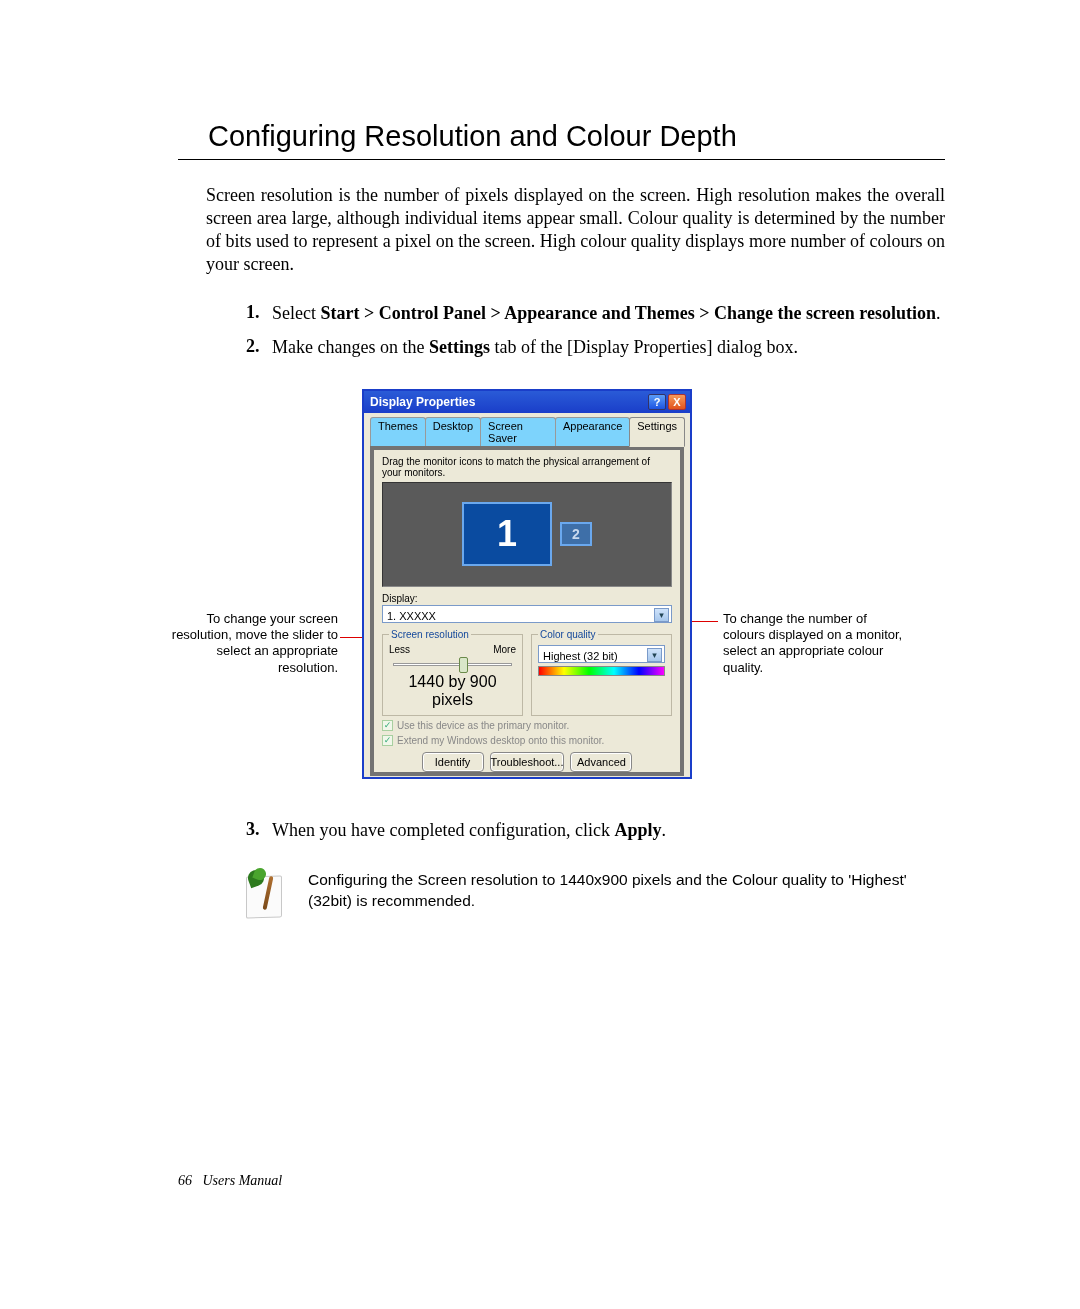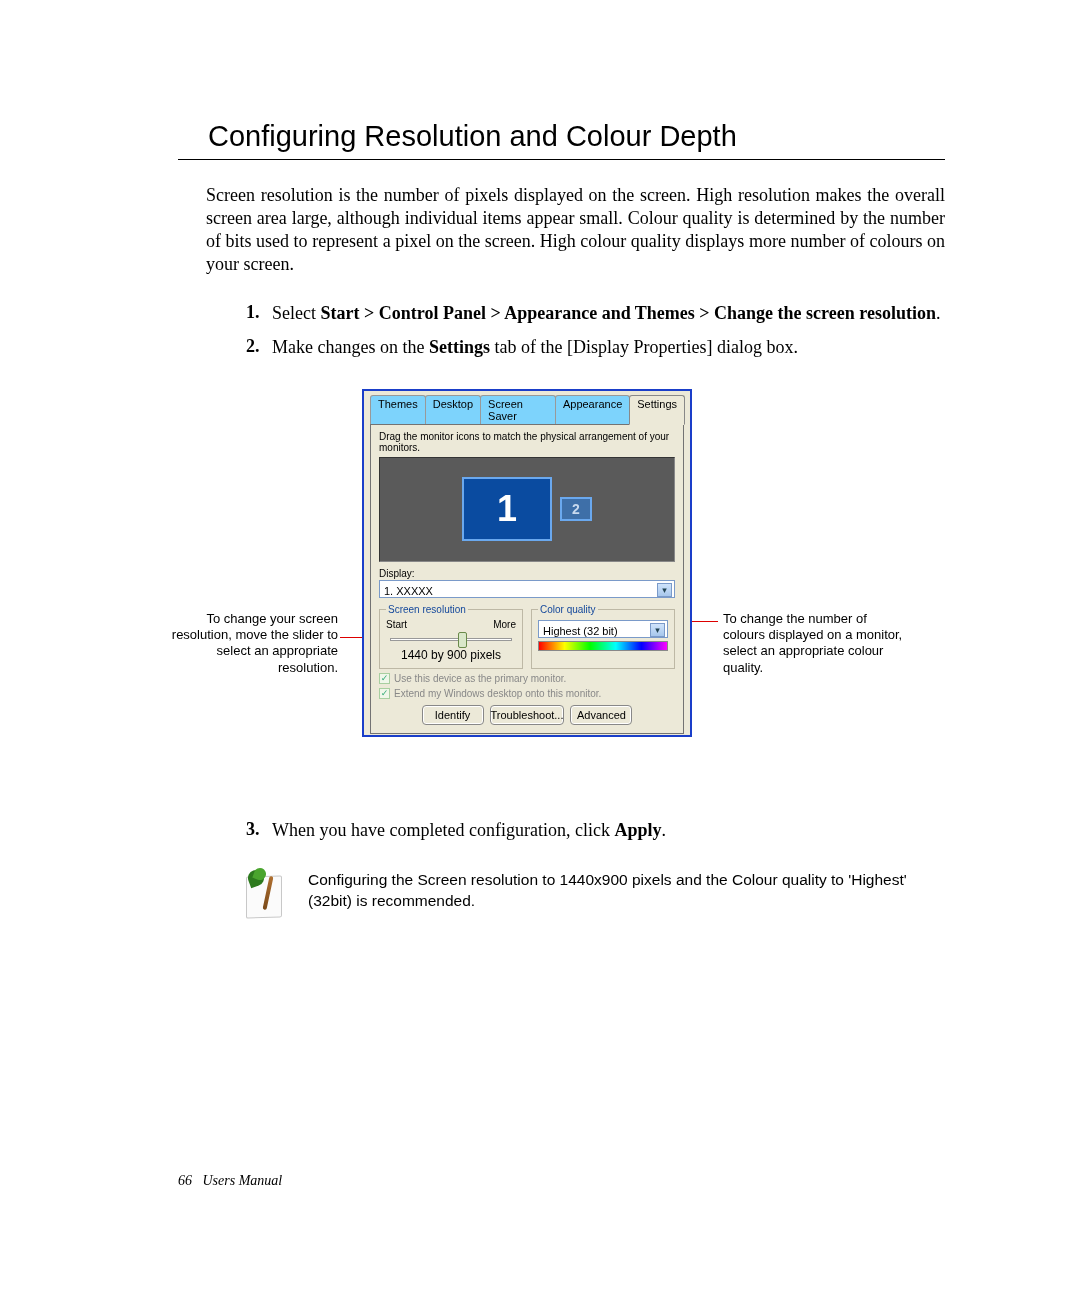--- a/index.html
+++ b/index.html
@@ -146,22 +146,22 @@
   }
   .tab.active {
     background: #ece9d8;
     border-color: #888;
     z-index: 2;
     border-bottom: 1px solid #ece9d8;
     margin-bottom: -1px;
   }
   .tabpane {
     margin: 0 6px 1px 6px;
-    border: 1px solid #737373;
-    padding: 6px 8px 8px 8px;
+    border: 4px solid #737373;
+    padding: 6px 8px 0 8px;
     background: #ece9d8;
   }
   .drag-text { font-size: 10px; margin-bottom: 4px; }
   .monitors {
     background: #5a5a5a;
     height: 105px;
     display: flex;
     align-items: center;
     justify-content: center;
     gap: 8px;
@@ -205,21 +205,21 @@
   }
   fieldset.grp legend { font-size: 10px; color:#14489b; padding: 0 2px; }
   .slider-row { display:flex; justify-content:space-between; font-size:10px;}
   .slider {
     position: relative;
     height: 14px;
     margin: 2px 0;
   }
   .slider-track { position:absolute; left:4px; right:4px; top:6px; height:3px; background:#fff; border:1px solid #999;}
   .slider-thumb { position:absolute; top:0; left:55%; width:9px; height:16px; background:#d9e7c9; border:1px solid #6a8a4a; border-radius:2px;}
-  .res-val { text-align:center; font-size:12px; margin-top:2px;}
+  .res-val { text-align:center; font-size:16px; margin-top:2px;}
   .spectrum {
     height: 10px;
     margin-top: 3px;
     background: linear-gradient(to right,
       #f00 0%, #ff0 20%, #0f0 40%, #0ff 60%, #00f 80%, #f0f 100%);
     border: 1px solid #888;
   }
   .chk-row { font-size:10px; color:#888; margin-top:4px; display:flex; align-items:center; gap:4px;}
   .chk-row .box { width:11px; height:11px; border:1px solid #a8cfa0; background:#f0f7ea; display:flex;align-items:center;justify-content:center; font-size:9px; color:#3a7; }
   .btnrow { display:flex; justify-content:flex-end; gap:6px; margin-top:6px; }
@@ -311,20 +311,26 @@
   </ol>
 
   <div class="figure">
 
     <div class="callout-left">To change your screen resolution, move the slider to select an appropriate resolution.</div>
     <div class="leader-left"></div>
     <div class="callout-right">To change the number of colours displayed on a monitor, select an appropriate colour quality.</div>
     <div class="leader-right"></div>
 
     <div class="dialog">
+      <div class="titlebar">
+        <span>Display Properties</span>
+        <span class="spacer"></span>
+        <span class="titlebtn help">?</span>
+        <span class="titlebtn">X</span>
+      </div>
 
       <div class="tabs">
         <div class="tab">Themes</div>
         <div class="tab">Desktop</div>
         <div class="tab">Screen Saver</div>
         <div class="tab">Appearance</div>
         <div class="tab active">Settings</div>
       </div>
 
       <div class="tabpane">
@@ -336,21 +342,21 @@
         <div class="lbl">Display:</div>
         <div class="combo">
           <span class="val">1. XXXXX</span>
           <span class="arrow">▾</span>
         </div>
 
         <div class="row">
           <fieldset class="grp">
             <legend>Screen resolution</legend>
             <div class="slider-row">
-              <span>Start</span>
+              <span>Less</span>
               <span>More</span>
             </div>
             <div class="slider">
               <div class="slider-track"></div>
               <div class="slider-thumb"></div>
             </div>
             <div class="res-val">1440 by 900 pixels</div>
           </fieldset>
           <fieldset class="grp">
             <legend>Color quality</legend>

